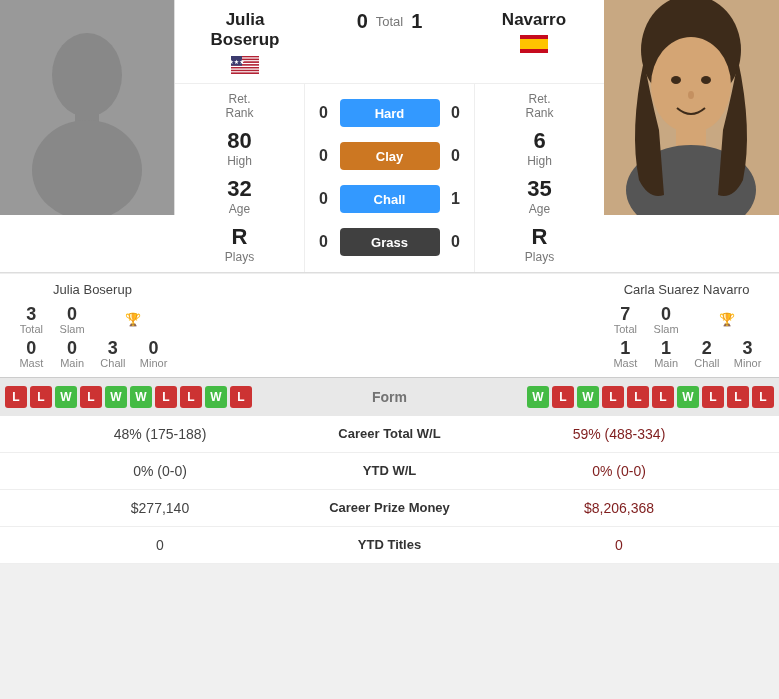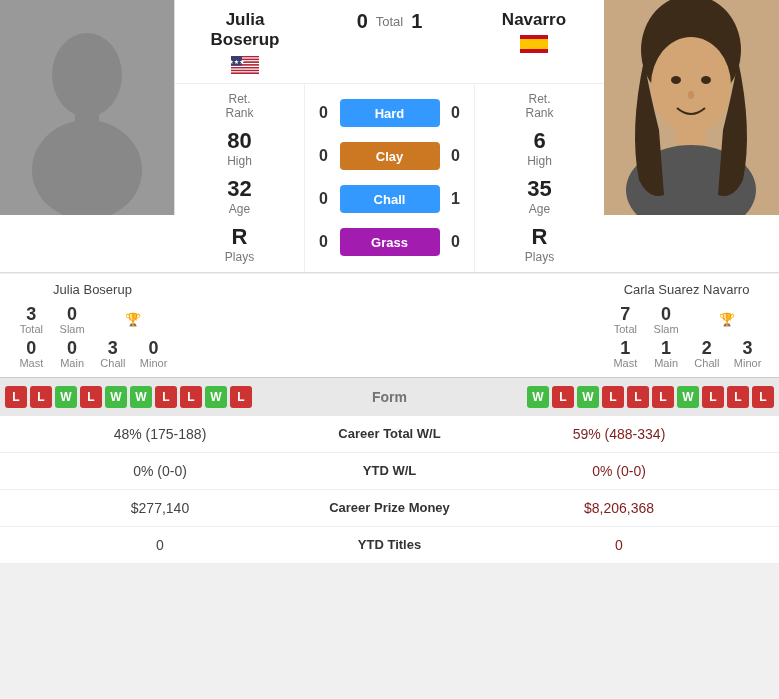--- a/index.html
+++ b/index.html
@@ -151,21 +151,21 @@
       display: flex;
       align-items: center;
       justify-content: center;
       font-size: 13px;
       font-weight: bold;
       color: #fff;
     }
     .court-btn.hard { background: #3399ff; }
     .court-btn.clay { background: #cc7722; }
     .court-btn.indoor { background: #3399ff; }
-    .court-btn.grass { background: #a21caf; }
+    .court-btn.grass { background: #404040; }
 
     .player-stats-right {
       width: 130px;
       display: flex;
       flex-direction: column;
       align-items: center;
       justify-content: center;
       gap: 8px;
       padding: 8px 5px;
       border-left: 1px solid #eee;

